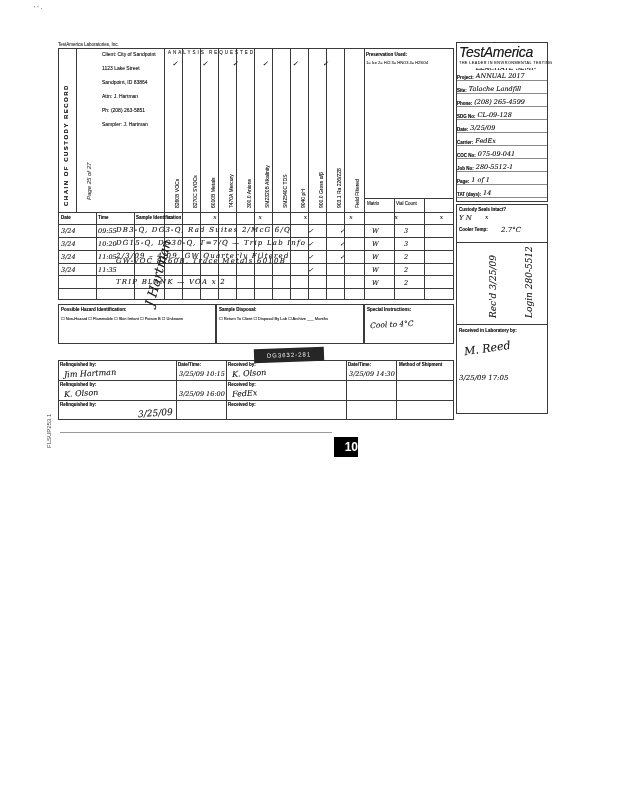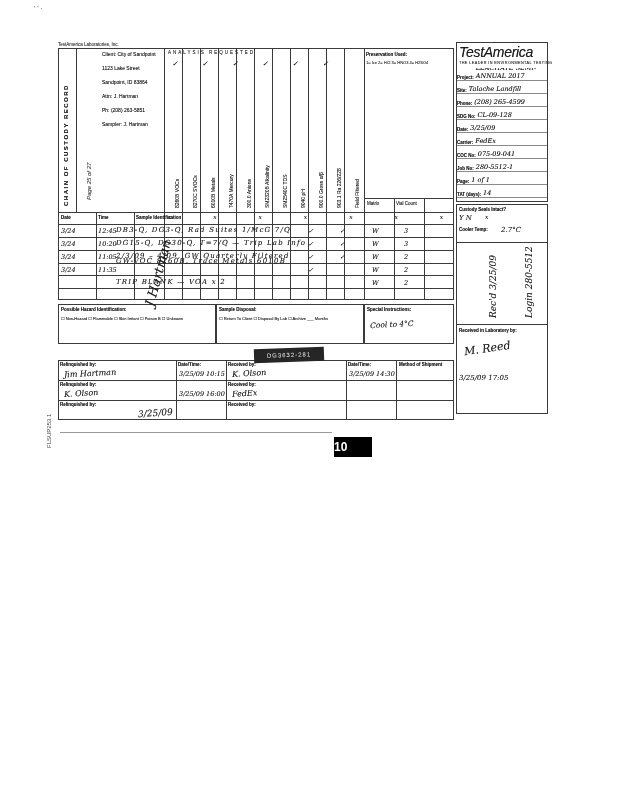--- a/index.html
+++ b/index.html
@@ -17,21 +17,21 @@
   .fl i{font-size:6.5px;font-family:"DejaVu Serif",serif}
   .lbl{font-size:4.5px;font-weight:bold}
 </style>
 </head>
 <body>
 
 <div class="t" style="left:34px;top:5px;font-size:7px;color:#666">' ' ·</div>
 <div class="t v" style="left:46px;top:448px;font-size:6px;color:#444">FLSUP253.1</div>
 <div class="h" style="left:138px;top:408px;font-size:9px;transform:rotate(-4deg)">3/25/09</div>
 <div class="gl" style="left:60px;top:432px;width:272px;height:1px;background:#9a9a9a;position:absolute"></div>
-<div style="position:absolute;left:334px;top:437px;width:38px;height:20px;background:#000;color:#fff;font-weight:bold;font-size:12px;line-height:20px;text-align:left">10</div>
+<div style="position:absolute;left:334px;top:437px;width:24px;height:20px;background:#000;color:#fff;font-weight:bold;font-size:12px;line-height:20px;text-align:right">10</div>
 
 <div id="scan">
 
   <div class="bx" style="left:2px;top:6px;width:396px;height:252px"></div>
   <div class="bx" style="left:400px;top:0;width:92px;height:160px"></div>
   <div class="bx" style="left:400px;top:162px;width:92px;height:210px"></div>
   <div class="bx" style="left:2px;top:262px;width:158px;height:40px"></div>
   <div class="bx" style="left:160px;top:262px;width:148px;height:40px"></div>
   <div class="bx" style="left:308px;top:262px;width:90px;height:40px"></div>
   <div class="bx" style="left:2px;top:318px;width:396px;height:60px"></div>
@@ -65,22 +65,22 @@
   <div class="t" style="left:310px;top:10px;font-size:4.5px;font-weight:bold">Preservation Used:</div>
   <div class="t wrap" style="left:310px;top:18px;width:84px;font-size:4px;color:#333">1= Ice   2= HCl   3= HNO3   4= H2SO4</div>
   <div class="t" style="left:311px;top:159px;font-size:4.5px">Matrix</div>
   <div class="t" style="left:340px;top:159px;font-size:4.5px">Vial Count</div>
 
   <div class="t lbl" style="left:5px;top:173px">Date</div>
   <div class="t lbl" style="left:42px;top:173px">Time</div>
   <div class="t lbl" style="left:80px;top:173px">Sample Identification</div>
 
   <div class="h" style="left:5px;top:185px;font-size:6.5px">3/24</div>
-  <div class="h" style="left:42px;top:185px;font-size:6.5px">12:45</div>
-  <div class="h" style="left:60px;top:184px;font-size:7px;letter-spacing:1.2px">DB3-Q, DG3-Q, Rad Suites 1/McG 7/Q</div>
+  <div class="h" style="left:42px;top:185px;font-size:6.5px">09:55</div>
+  <div class="h" style="left:60px;top:184px;font-size:7px;letter-spacing:1.2px">DB3-Q, DG3-Q, Rad Suites 2/McG 6/Q</div>
   <div class="h" style="left:252px;top:185px;font-size:6.5px;letter-spacing:12px">✓ ✓</div>
   <div class="h" style="left:316px;top:185px;font-size:6.5px">W</div>
   <div class="h" style="left:348px;top:185px;font-size:6.5px">3</div>
 
   <div class="h" style="left:5px;top:198px;font-size:6.5px">3/24</div>
   <div class="h" style="left:42px;top:198px;font-size:6.5px">10:20</div>
   <div class="h" style="left:60px;top:197px;font-size:7px;letter-spacing:1.2px">DG15-Q, DG30-Q, T=7/Q — Trip Lab Info</div>
   <div class="h" style="left:252px;top:198px;font-size:6.5px;letter-spacing:12px">✓ ✓</div>
   <div class="h" style="left:316px;top:198px;font-size:6.5px">W</div>
   <div class="h" style="left:348px;top:198px;font-size:6.5px">3</div>

